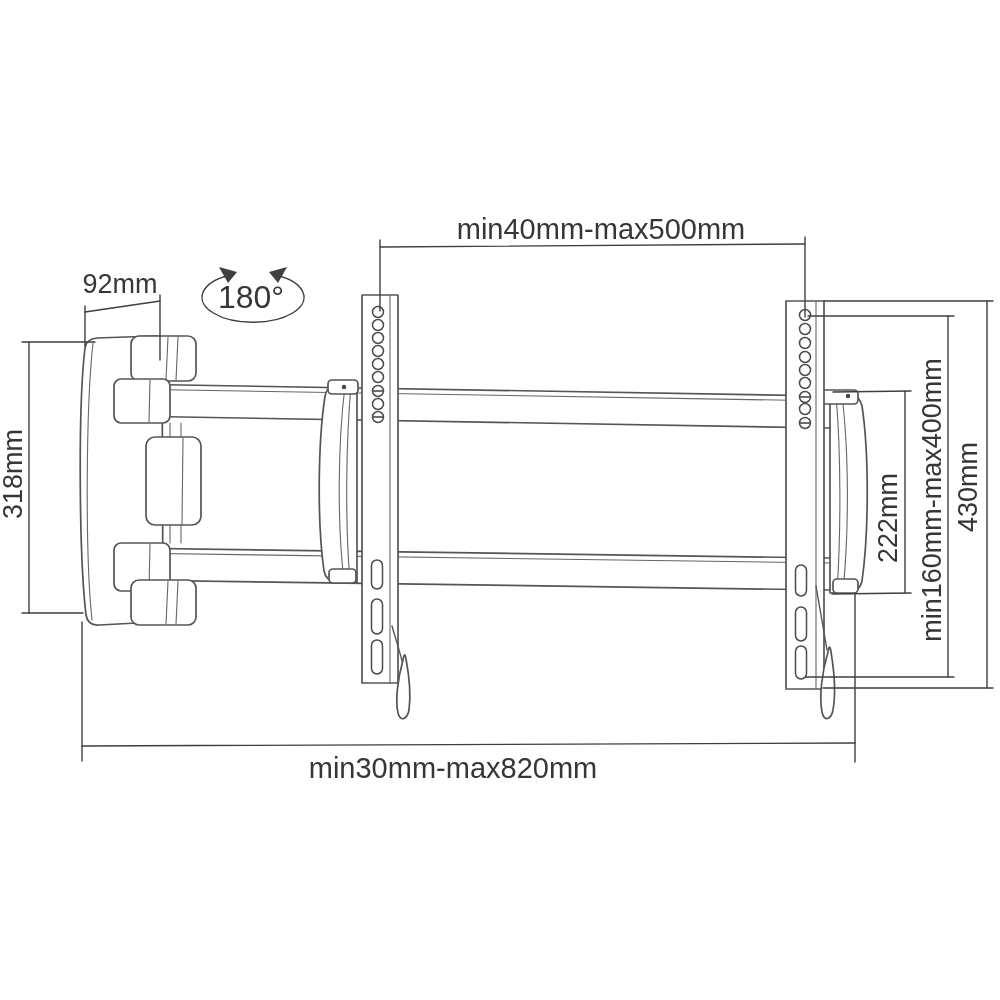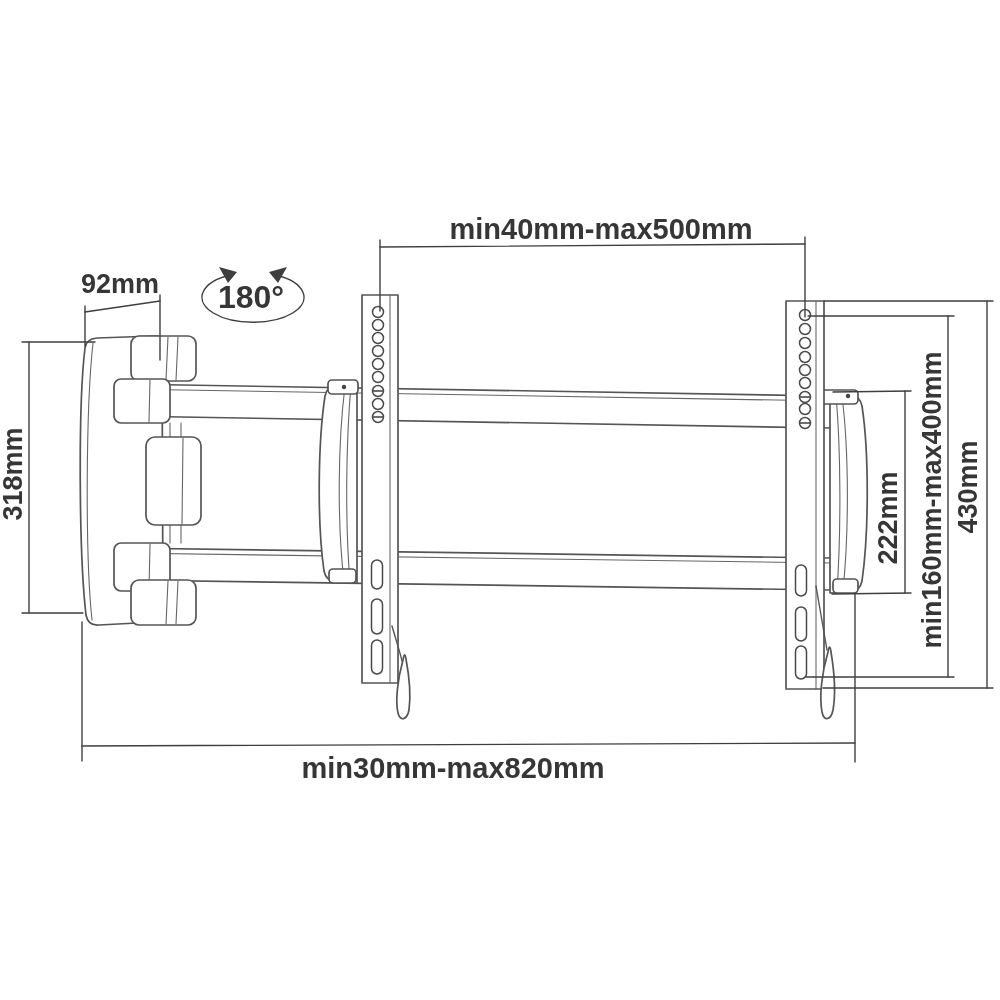--- a/index.html
+++ b/index.html
@@ -1,16 +1,16 @@
 <!DOCTYPE html>
 <html><head>
 <meta charset="utf-8">
 <style>
   html,body{margin:0;padding:0;background:#ffffff;}
-  #stage{width:1000px;height:1000px;background:#fff;position:relative;font-weight:bold;}
+  #stage{width:1000px;height:1000px;background:#fff;position:relative;}
   svg{display:block;}
   .struct{stroke:#555;stroke-width:1.7;fill:#fff;stroke-linejoin:round;stroke-linecap:round;}
   .struct-line{stroke:#555;stroke-width:1.4;fill:none;stroke-linecap:round;}
   .thin{stroke:#666;stroke-width:1.1;fill:none;stroke-linecap:round;}
   .hole{stroke:#4a4a4a;stroke-width:1.5;fill:#fff;}
   .screwline{stroke:#4a4a4a;stroke-width:1.6;fill:none;}
   .slot{stroke:#4a4a4a;stroke-width:1.5;fill:#fff;}
   .dim{stroke:#3f3f3f;stroke-width:1.4;fill:none;stroke-linecap:round;}
   .dim-text{font-family:"Liberation Sans","DejaVu Sans",sans-serif;fill:#363636;}
   .arrowhead{fill:#3f3f3f;stroke:none;}

